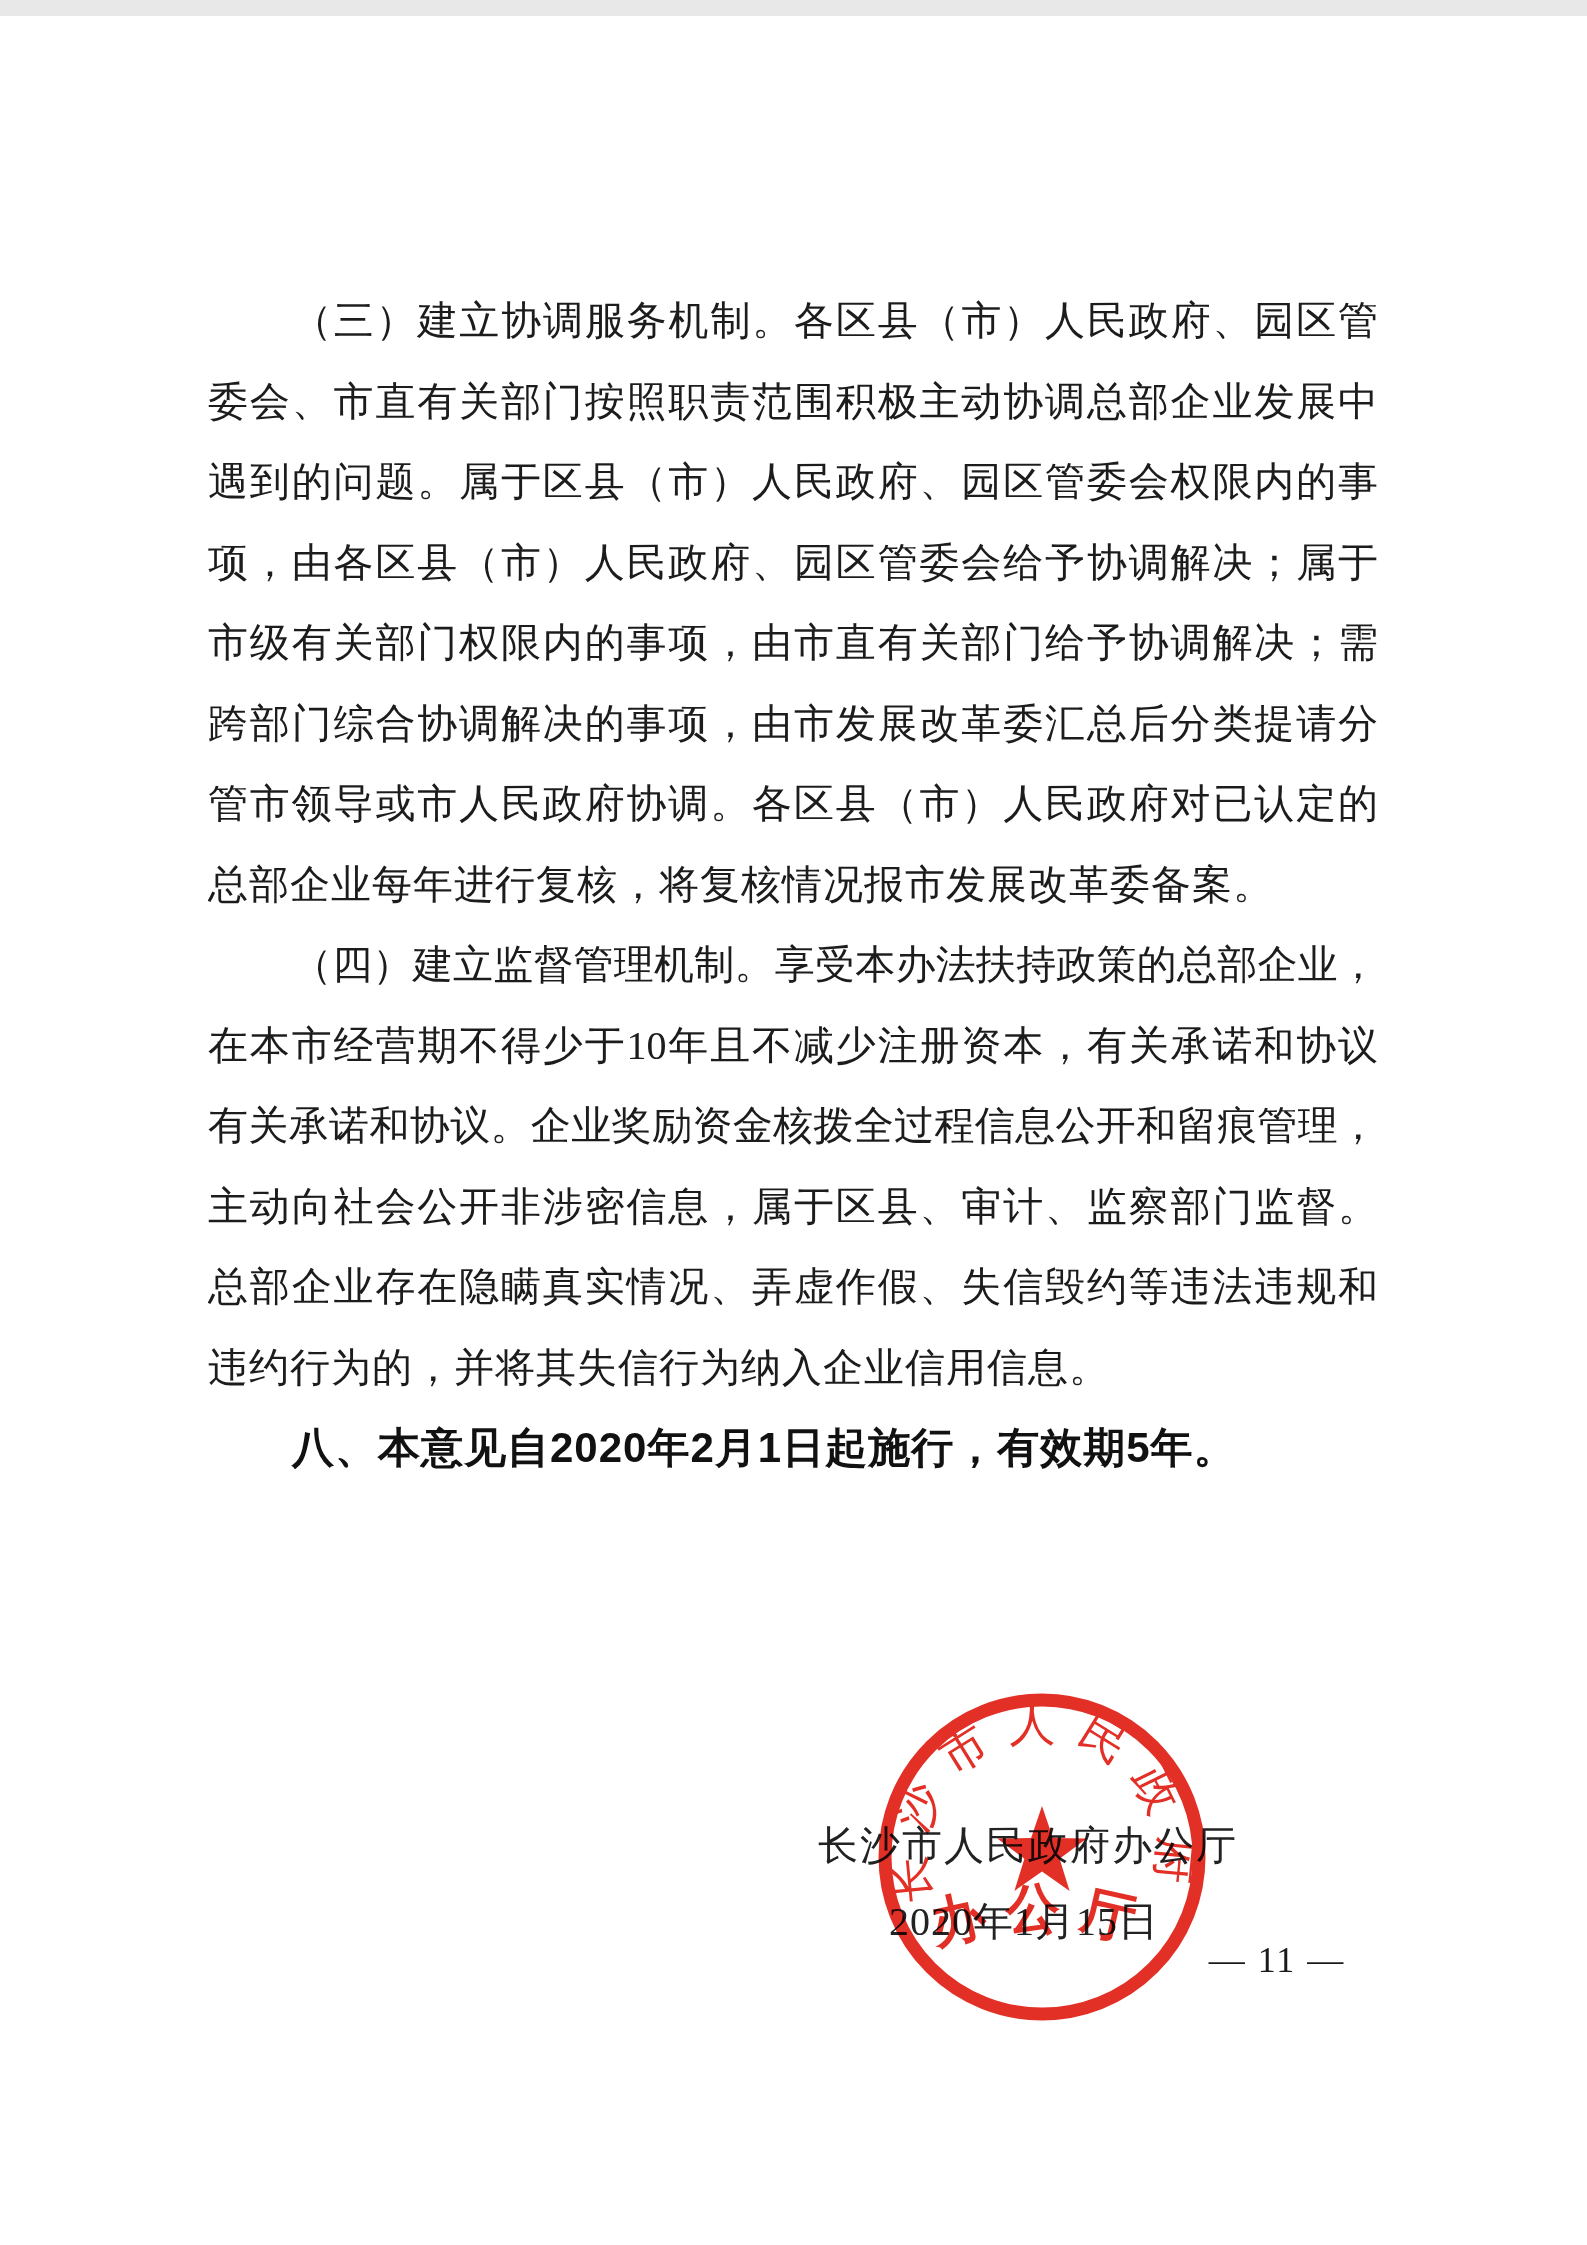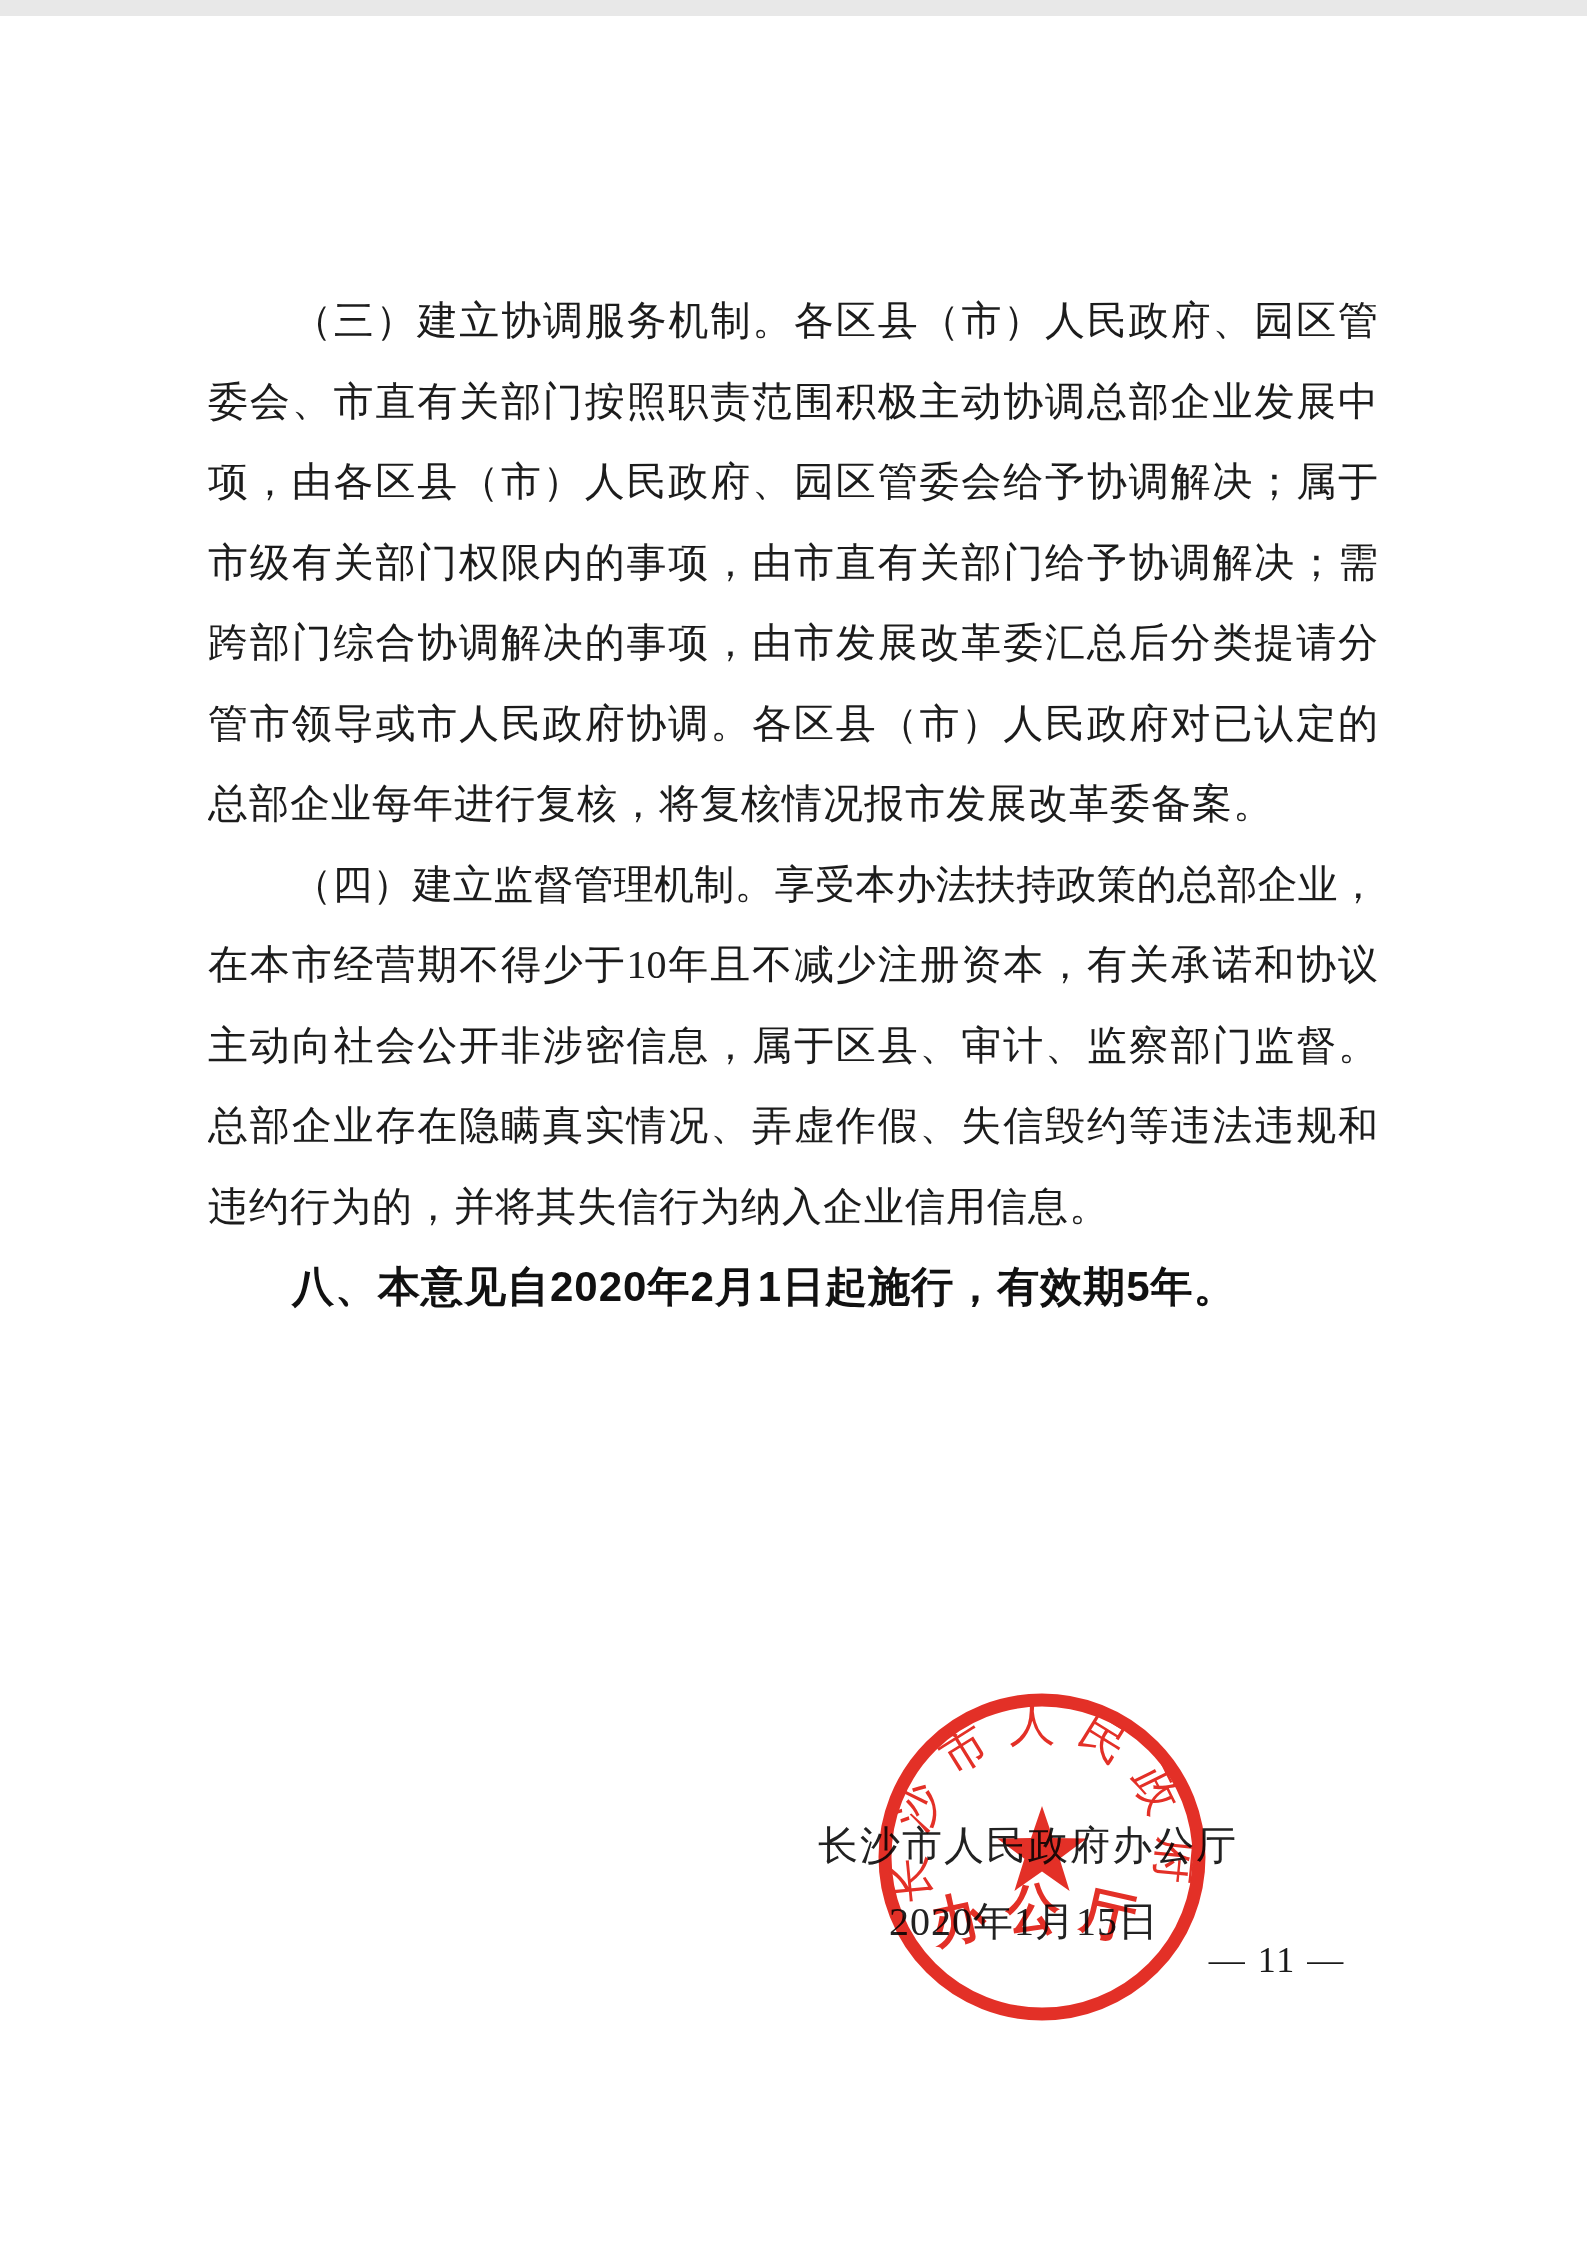--- a/index.html
+++ b/index.html
@@ -50,27 +50,29 @@
   }
 </style>
 </head>
 <body>
 
 <div class="page">
 
   <div class="body-text" id="body-text">
       <div class="line indent">（三）建立协调服务机制。各区县（市）人民政府、园区管</div>
       <div class="line">委会、市直有关部门按照职责范围积极主动协调总部企业发展中</div>
+      <div class="line">遇到的问题。属于区县（市）人民政府、园区管委会权限内的事</div>
       <div class="line">项，由各区县（市）人民政府、园区管委会给予协调解决；属于</div>
       <div class="line">市级有关部门权限内的事项，由市直有关部门给予协调解决；需</div>
       <div class="line">跨部门综合协调解决的事项，由市发展改革委汇总后分类提请分</div>
       <div class="line">管市领导或市人民政府协调。各区县（市）人民政府对已认定的</div>
       <div class="line last">总部企业每年进行复核，将复核情况报市发展改革委备案。</div>
       <div class="line indent">（四）建立监督管理机制。享受本办法扶持政策的总部企业，</div>
       <div class="line">在本市经营期不得少于10年且不减少注册资本，有关承诺和协议</div>
+      <div class="line">有关承诺和协议。企业奖励资金核拨全过程信息公开和留痕管理，</div>
       <div class="line">主动向社会公开非涉密信息，属于区县、审计、监察部门监督。</div>
       <div class="line">总部企业存在隐瞒真实情况、弄虚作假、失信毁约等违法违规和</div>
       <div class="line last">违约行为的，并将其失信行为纳入企业信用信息。</div>
       <div class="line bold indent last">八、本意见自2020年2月1日起施行，有效期5年。</div>
     </div>
 
   <div class="issuer">长沙市人民政府办公厅</div>
 
   <div class="sigdate">2020年1月15日</div>
 

